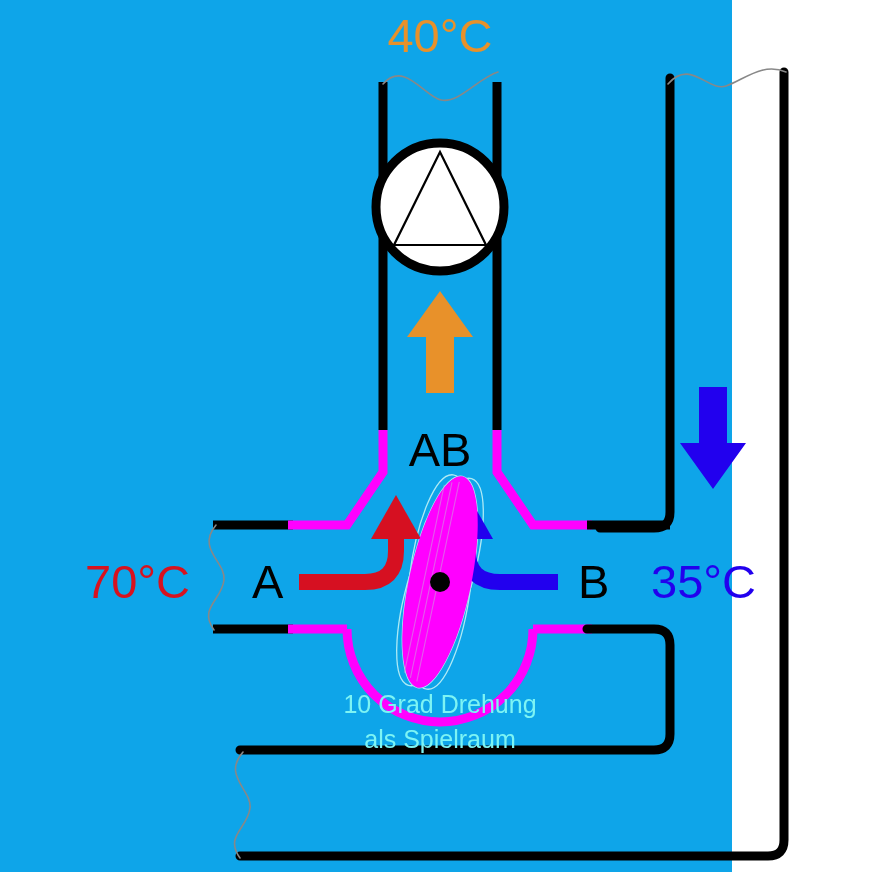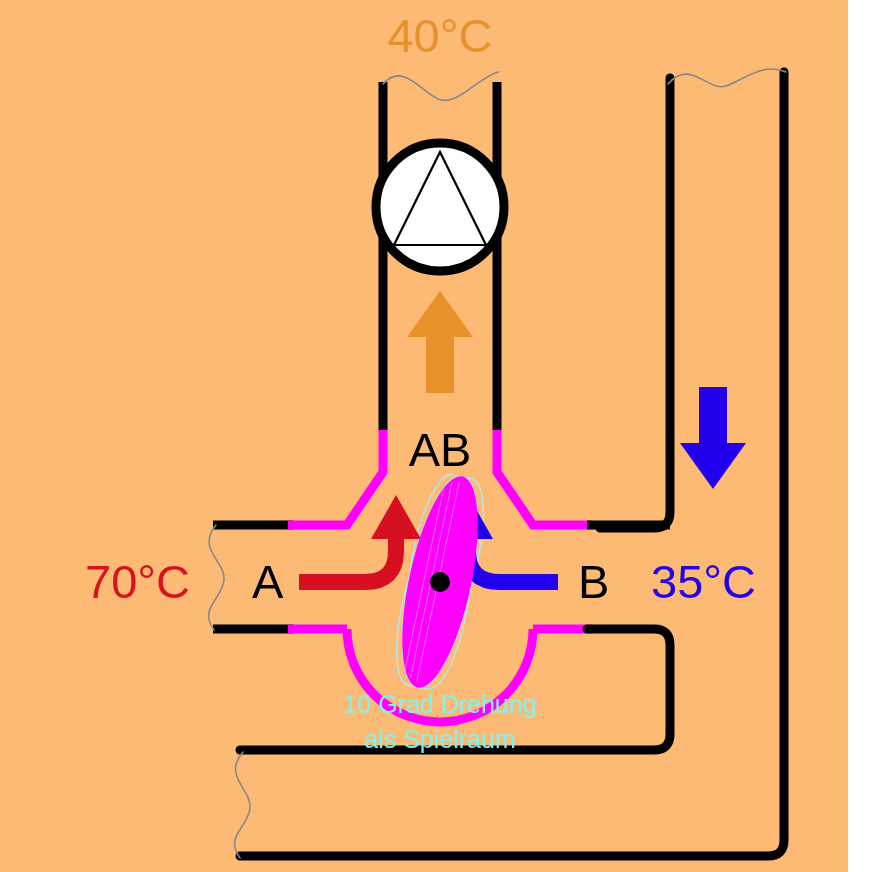--- a/index.html
+++ b/index.html
@@ -9,23 +9,23 @@
     background: #ffffff;
   }
   body {
     width: 872px;
     height: 872px;
     overflow: hidden;
     font-family: "Liberation Sans", sans-serif;
   }
   #diagram-root {
     position: relative;
-    width: 848px;
+    width: 732px;
     height: 872px;
-    background: #fdba74;
+    background: #0ea5e9;
   }
   svg#schematic {
     display: block;
     width: 872px;
     height: 872px;
   }
   .pipe-black {
     fill: none;
     stroke: #000000;
     stroke-width: 9;

